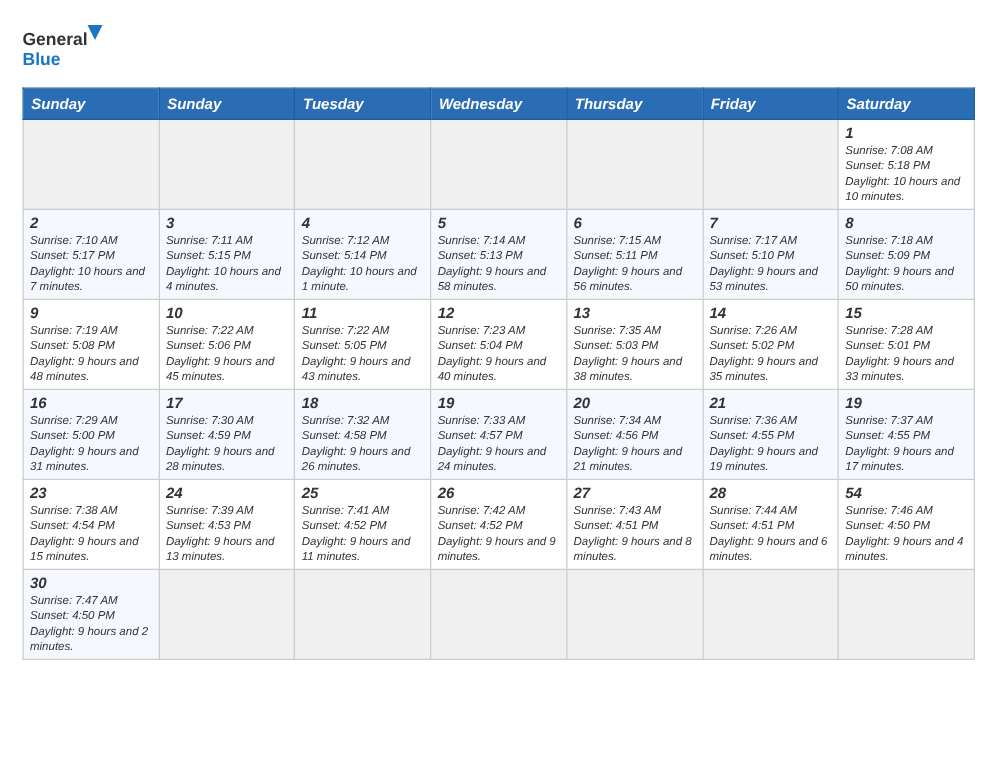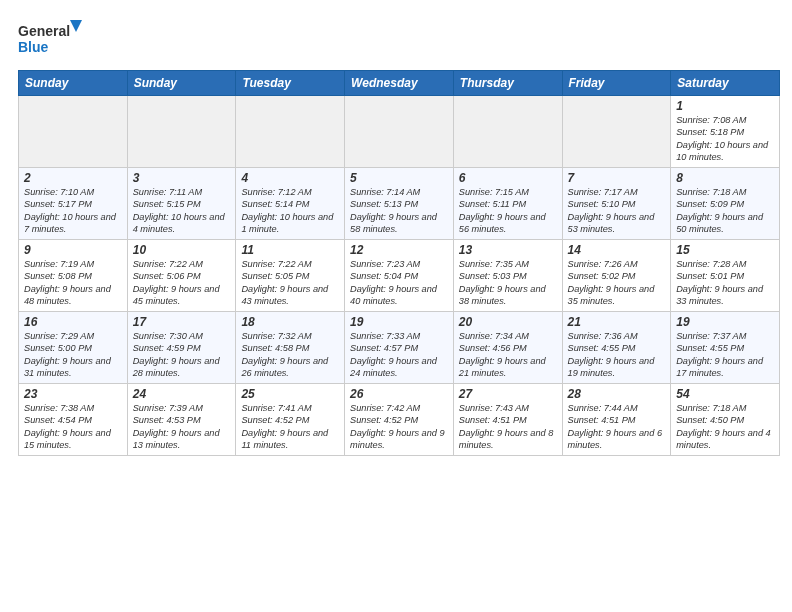--- a/index.html
+++ b/index.html
@@ -295,20 +295,34 @@
 Daylight: 9 hours and 8 minutes.</div>
           </td>
           <td>
             <span class="day-num">28</span>
             <div class="day-info">Sunrise: 7:44 AM
 Sunset: 4:51 PM
 Daylight: 9 hours and 6 minutes.</div>
           </td>
           <td>
             <span class="day-num">54</span>
-            <div class="day-info">Sunrise: 7:18 AM
+            <div class="day-info">Sunrise: 7:46 AM
 Sunset: 4:50 PM
 Daylight: 9 hours and 4 minutes.</div>
           </td>
+        </tr>
+        <tr>
+          <td>
+            <span class="day-num">30</span>
+            <div class="day-info">Sunrise: 7:47 AM
+Sunset: 4:50 PM
+Daylight: 9 hours and 2 minutes.</div>
+          </td>
+          <td class="empty"></td>
+          <td class="empty"></td>
+          <td class="empty"></td>
+          <td class="empty"></td>
+          <td class="empty"></td>
+          <td class="empty"></td>
         </tr>
       </tbody>
   </table>
 </div>
 
 </body></html>

